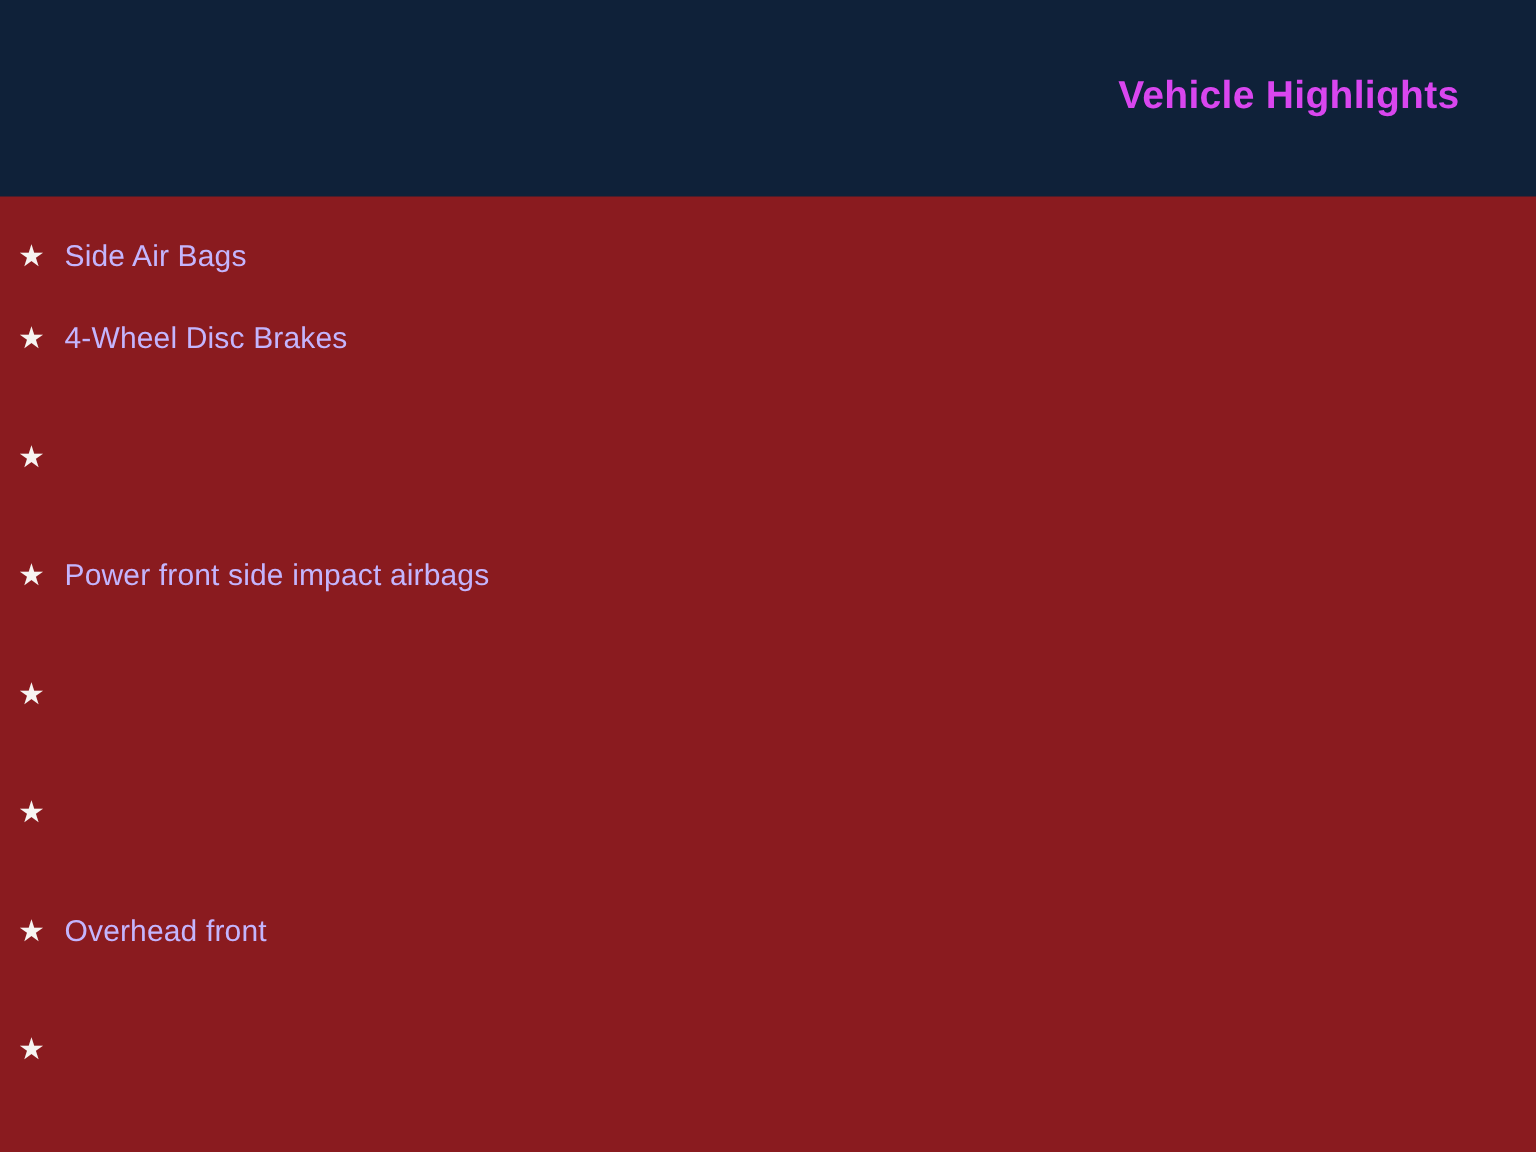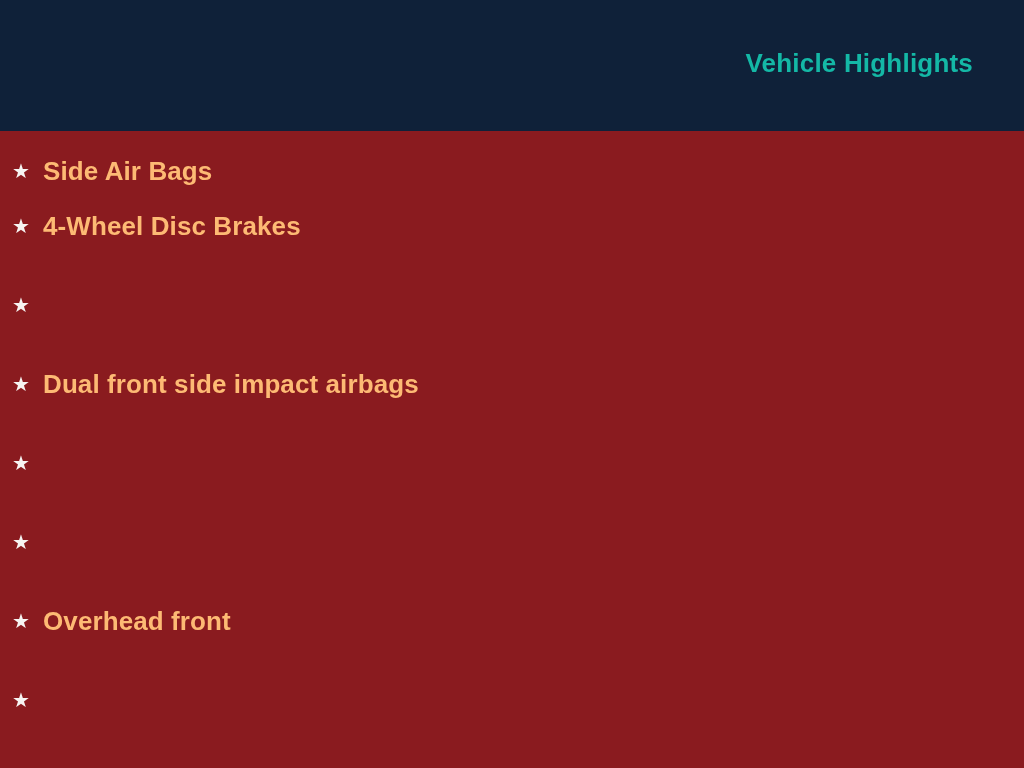--- a/index.html
+++ b/index.html
@@ -33,21 +33,21 @@
     box-sizing: border-box;
   }
   #header-title {
     position: absolute;
     right: 51px;
     top: 47px;
     margin: 0;
     font-size: 26px;
     line-height: 32px;
     font-weight: bold;
-    color: #14b8a6;
+    color: #d946ef;
     letter-spacing: 0.2px;
     white-space: nowrap;
     text-align: right;
   }
 
   
   #highlights-list {
     position: absolute;
     left: 0;
     top: 131px;
@@ -74,24 +74,24 @@
     flex: 0 0 auto;
     width: 31px;
     font-size: 20px;
     line-height: 32px;
     color: #f7f4f2;
     text-align: left;
     user-select: none;
   }
   .highlight-label {
     flex: 0 1 auto;
-    font-size: 26px;
+    font-size: 20px;
     line-height: 32px;
-    font-weight: 700;
-    color: #fdba74;
+    font-weight: 400;
+    color: #c4b5fd;
     letter-spacing: 0.1px;
     white-space: nowrap;
   }
 </style>
 </head>
 <body>
 
 <div id="slide">
 
   <div id="header">
@@ -106,21 +106,21 @@
       </li>
       <li class="highlight-item">
         <span class="bullet-star">★</span>
         <span class="highlight-label">4-Wheel Disc Brakes</span>
       </li>
       <li class="highlight-item">
         <span class="bullet-star">★</span>
       </li>
       <li class="highlight-item">
         <span class="bullet-star">★</span>
-        <span class="highlight-label">Dual front side impact airbags</span>
+        <span class="highlight-label">Power front side impact airbags</span>
       </li>
       <li class="highlight-item">
         <span class="bullet-star">★</span>
       </li>
       <li class="highlight-item">
         <span class="bullet-star">★</span>
       </li>
       <li class="highlight-item">
         <span class="bullet-star">★</span>
         <span class="highlight-label">Overhead front</span>

